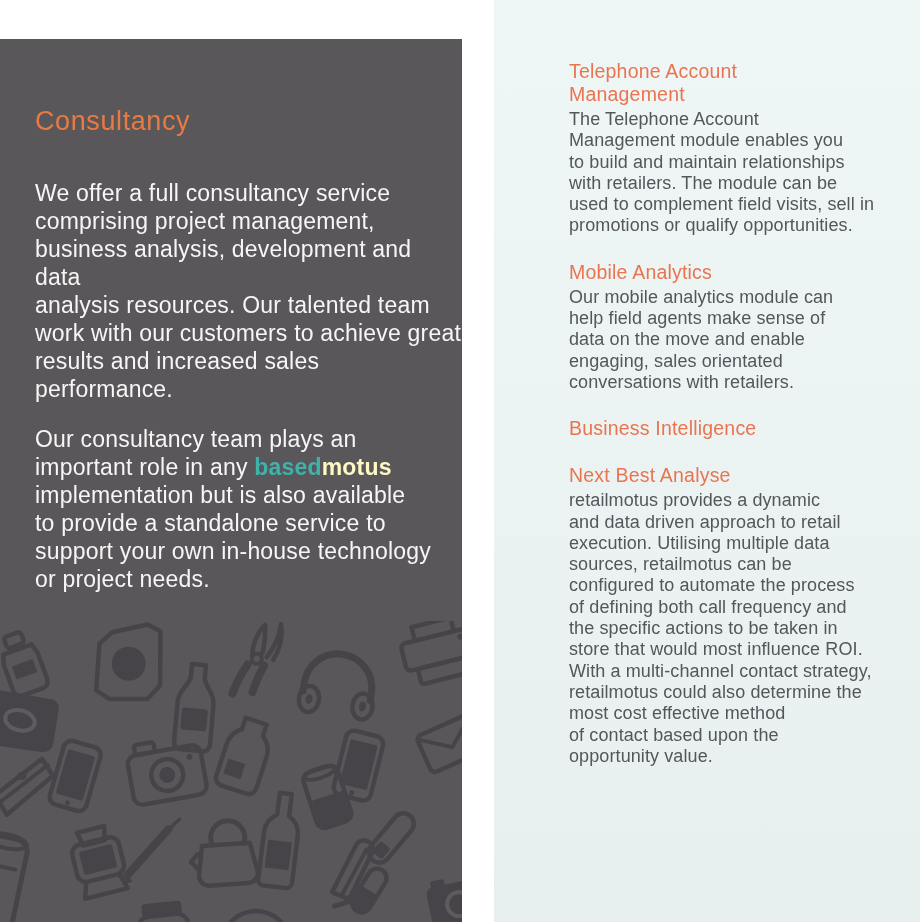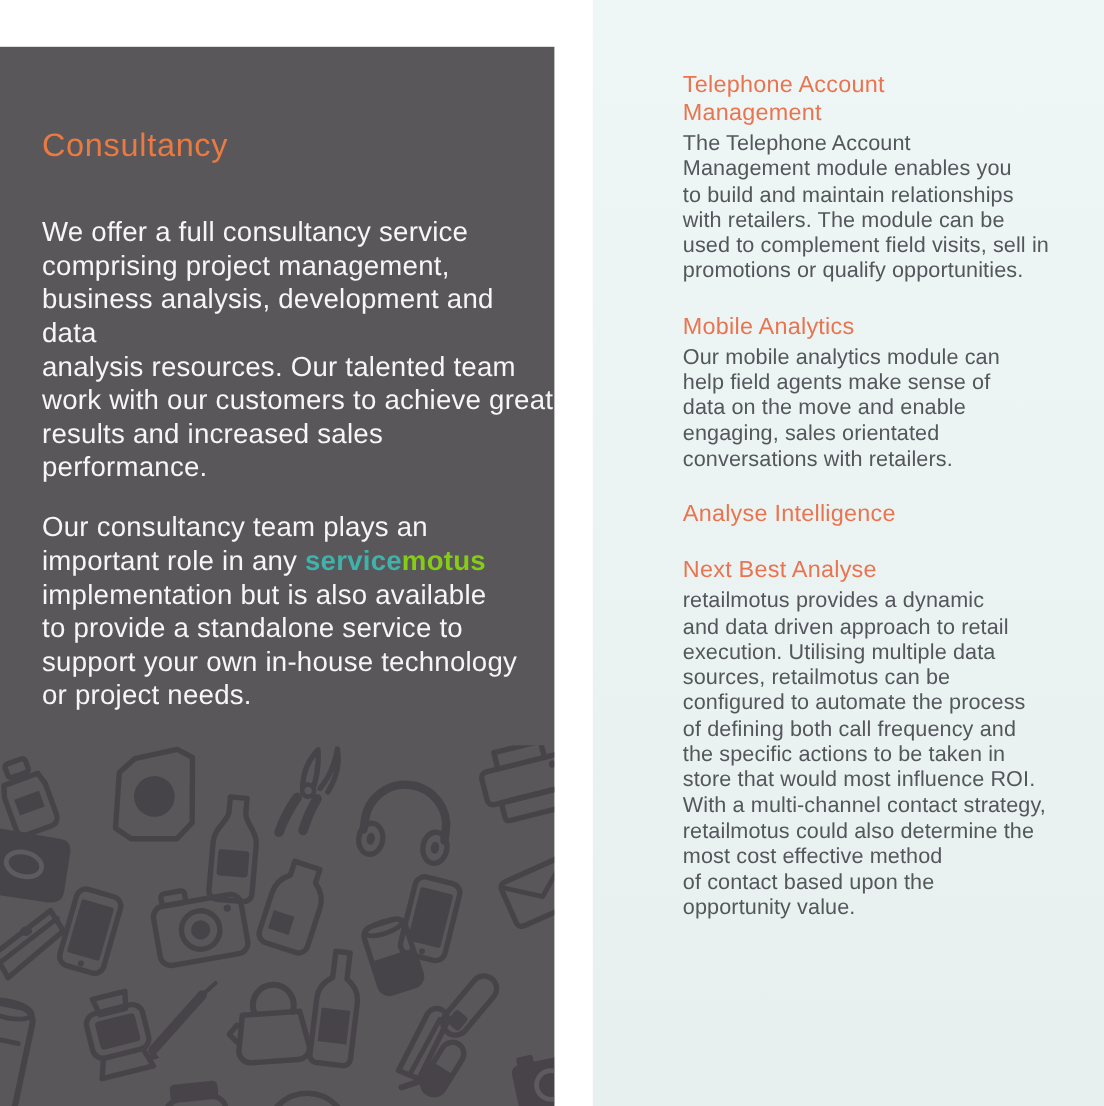--- a/index.html
+++ b/index.html
@@ -34,21 +34,21 @@
     width: 427px;
     font-size: 23px;
     line-height: 28px;
     letter-spacing: 0.2px;
     font-weight: 400;
     color: var(--body-light, #f7f6f6);
     white-space: pre-line;
   }
   .para2 { margin-top: 22px; }
   .brand-retail { color: var(--brand-teal, #3eb2ab); font-weight: 700; }
-  .brand-motus  { color: #84cc16; font-weight: 700; }
+  .brand-motus  { color: #fef9c3; font-weight: 700; }
   
   .pattern {
     position: absolute;
     left: 0; bottom: 0;
     width: 462px; height: 340px;
     color: var(--pattern-line, #474349);
     opacity: 0.95;
   }
   .pattern * { stroke-linecap: round; stroke-linejoin: round; }
   
@@ -83,21 +83,21 @@
 
 <section class="left-panel">
   <h1>Consultancy</h1>
   <p class="para">We offer a full consultancy service
 comprising project management,
 business analysis, development and data
 analysis resources. Our talented team
 work with our customers to achieve great
 results and increased sales performance.</p>
   <p class="para para2"><span>Our consultancy team plays an
-important role in any </span><span class="brand-retail">service</span><span class="brand-motus">motus</span><span>
+important role in any </span><span class="brand-retail">based</span><span class="brand-motus">motus</span><span>
 implementation but is also available
 to provide a standalone service to
 support your own in-house technology
 or project needs.</span></p>
 
   <svg class="pattern" viewBox="0 0 462 340" aria-hidden="true">
     <defs>
       <g id="ic-spray">
         <rect x="10" y="0" width="18" height="12" rx="3" fill="none" stroke="currentColor" stroke-width="4.5"></rect>
         <path d="M4,16 h30 l3,10 v28 a7,7 0 0 1 -7,7 H8 a7,7 0 0 1 -7,-7 V26 z" fill="none" stroke="currentColor" stroke-width="4.5"></path>
@@ -266,21 +266,21 @@
   </article>
   <article class="module">
     <h2>Mobile Analytics</h2>
     <p class="body">Our mobile analytics module can
 help field agents make sense of
 data on the move and enable
 engaging, sales orientated
 conversations with retailers.</p>
   </article>
   <article class="module">
-    <h2>Analyse Intelligence</h2>
+    <h2>Business Intelligence</h2>
   </article>
   <article class="module">
     <h2>Next Best Analyse</h2>
     <p class="body">retailmotus provides a dynamic
 and data driven approach to retail
 execution. Utilising multiple data
 sources, retailmotus can be
 configured to automate the process
 of defining both call frequency and
 the specific actions to be taken in

